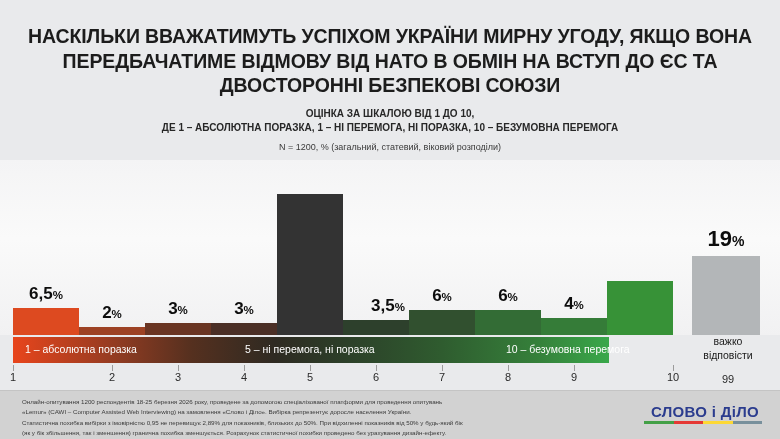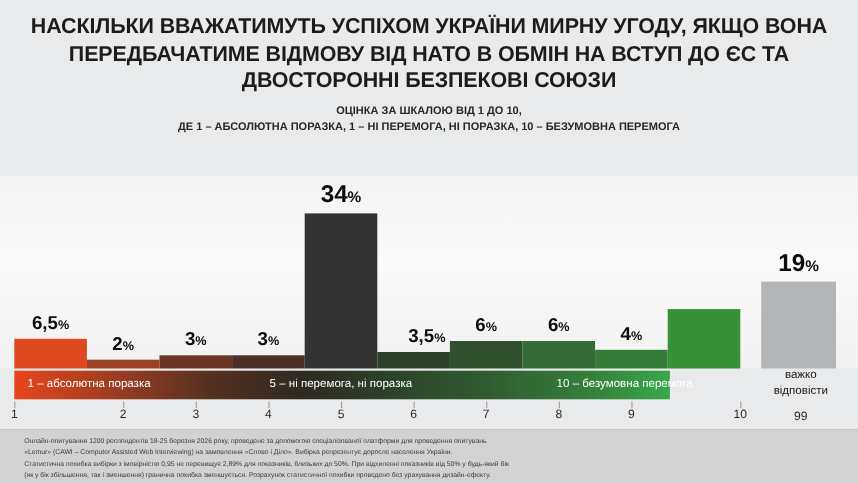--- a/index.html
+++ b/index.html
@@ -5,21 +5,21 @@
   * { margin:0; padding:0; box-sizing:border-box; }
   html,body { width:780px; height:439px; }
   body {
     font-family:"Liberation Sans", sans-serif;
     background:#e9eaec;
     overflow:hidden;
     position:relative;
   }
 
   
-  #header { padding-top:12px; text-align:center; }
+  #header { padding-top:24px; text-align:center; }
   #title {
     font-size:19.5px;
     font-weight:bold;
     color:#1c1c1c;
     line-height:1.26;
     letter-spacing:-0.1px;
     padding:0 18px;
   }
   #subtitle {
     margin-top:9px;
@@ -162,34 +162,34 @@
 </style>
 </head>
 <body>
 
 <div id="header">
   <div id="title">НАСКІЛЬКИ ВВАЖАТИМУТЬ УСПІХОМ УКРАЇНИ МИРНУ УГОДУ, ЯКЩО ВОНА ПЕРЕДБАЧАТИМЕ ВІДМОВУ ВІД НАТО В ОБМІН НА ВСТУП ДО ЄС ТА ДВОСТОРОННІ БЕЗПЕКОВІ СОЮЗИ</div>
   <div id="subtitle">
     <div>ОЦІНКА ЗА ШКАЛОЮ ВІД 1 ДО 10,</div>
     <div>ДЕ 1 – АБСОЛЮТНА ПОРАЗКА, 1 – НІ ПЕРЕМОГА, НІ ПОРАЗКА, 10 – БЕЗУМОВНА ПЕРЕМОГА</div>
   </div>
+  <div id="nline">N = 1200, % (загальний, статевий, віковий розподіли)</div>
 </div>
 
 <div id="plot">
   <div id="plotinner">
       <div class="bar" style="left: 13px; width: 66px; height: 27px; background: rgb(221, 74, 32);"></div>
       <div class="vlabel" style="left: 13px; width: 66px; bottom: 33px; margin-top: 34px;"><span>6,5</span><span class="pct">%</span></div>
       <div class="bar" style="left: 79px; width: 66px; height: 8px; background: rgb(157, 66, 36);"></div>
       <div class="vlabel" style="left: 79px; width: 66px; bottom: 14px;"><span>2</span><span class="pct">%</span></div>
       <div class="bar" style="left: 145px; width: 66px; height: 12px; background: rgb(106, 53, 35);"></div>
       <div class="vlabel" style="left: 145px; width: 66px; bottom: 18px;"><span>3</span><span class="pct">%</span></div>
       <div class="bar" style="left: 211px; width: 66px; height: 12px; background: rgb(75, 47, 38);"></div>
       <div class="vlabel" style="left: 211px; width: 66px; bottom: 18px;"><span>3</span><span class="pct">%</span></div>
       <div class="bar" style="left: 277px; width: 66px; height: 141px; background: rgb(51, 51, 51);"></div>
-      <div class="vlabel big" style="left: 277px; width: 66px; bottom: 147px;"><span>34</span><span class="pct">%</span></div>
       <div class="bar" style="left: 343px; width: 66px; height: 15px; background: rgb(45, 64, 44);"></div>
       <div class="vlabel" style="left: 355px; width: 66px; bottom: 21px; text-align: center;"><span>3,5</span><span class="pct">%</span></div>
       <div class="bar" style="left: 409px; width: 66px; height: 25px; background: rgb(49, 80, 47);"></div>
       <div class="vlabel" style="left: 409px; width: 66px; bottom: 31px;"><span>6</span><span class="pct">%</span></div>
       <div class="bar" style="left: 475px; width: 66px; height: 25px; background: rgb(51, 108, 53);"></div>
       <div class="vlabel" style="left: 475px; width: 66px; bottom: 31px;"><span>6</span><span class="pct">%</span></div>
       <div class="bar" style="left: 541px; width: 66px; height: 17px; background: rgb(53, 124, 56);"></div>
       <div class="vlabel" style="left: 541px; width: 66px; bottom: 23px;"><span>4</span><span class="pct">%</span></div>
       <div class="bar" style="left: 607px; width: 66px; height: 54px; background: rgb(55, 146, 55);"></div>
       <div class="bar" style="left: 692px; width: 68px; height: 79px; background: rgb(179, 182, 184);"></div>
@@ -235,13 +235,22 @@
   <div id="lbl99">99</div>
 </div>
 
 <div id="footer">
   <div id="fnote">
     <div>Онлайн-опитування 1200 респондентів 18-25 березня 2026 року, проведене за допомогою спеціалізованої платформи для проведення опитувань</div>
     <div>«Lemur» (CAWI – Computer Assisted Web Interviewing) на замовлення «Слово і Діло». Вибірка репрезентує доросле населення України.</div>
     <div>Статистична похибка вибірки з імовірністю 0,95 не перевищує 2,89% для показників, близьких до 50%. При відхиленні показників від 50% у будь-який бік</div>
     <div>(як у бік збільшення, так і зменшення) гранична похибка зменшується. Розрахунок статистичної похибки проведено без урахування дизайн-ефекту.</div>
   </div>
+  <div id="logo">
+    <div id="logotext">СЛОВО і ДіЛО</div>
+    <div id="logobars">
+        <div style="background: rgb(67, 160, 71);"></div>
+        <div style="background: rgb(229, 57, 53);"></div>
+        <div style="background: rgb(253, 216, 53);"></div>
+        <div style="background: rgb(120, 144, 156);"></div>
+      </div>
+  </div>
 </div>
 
 </body></html>

